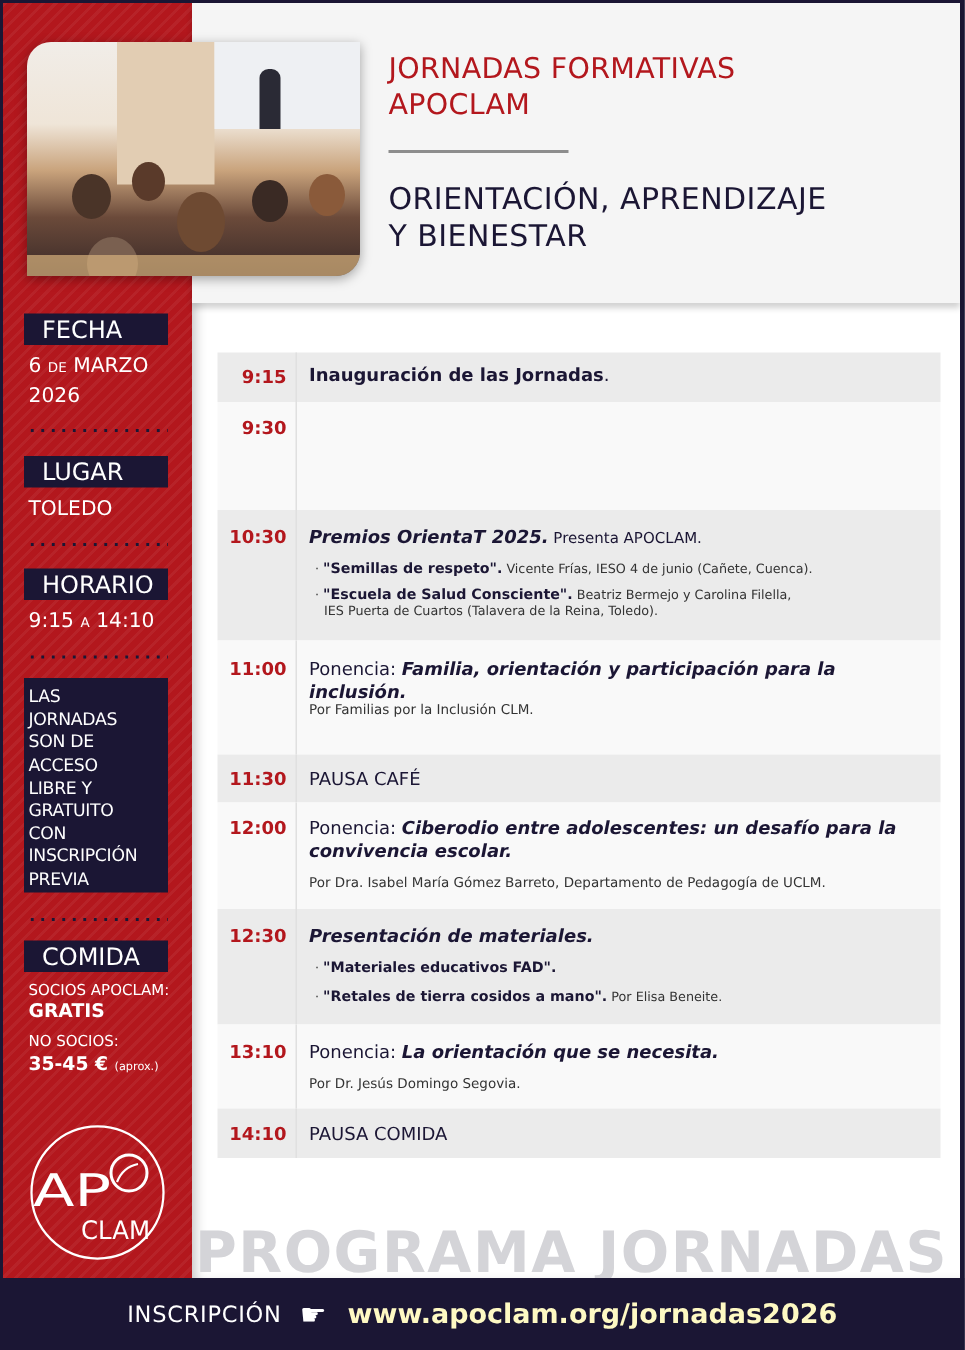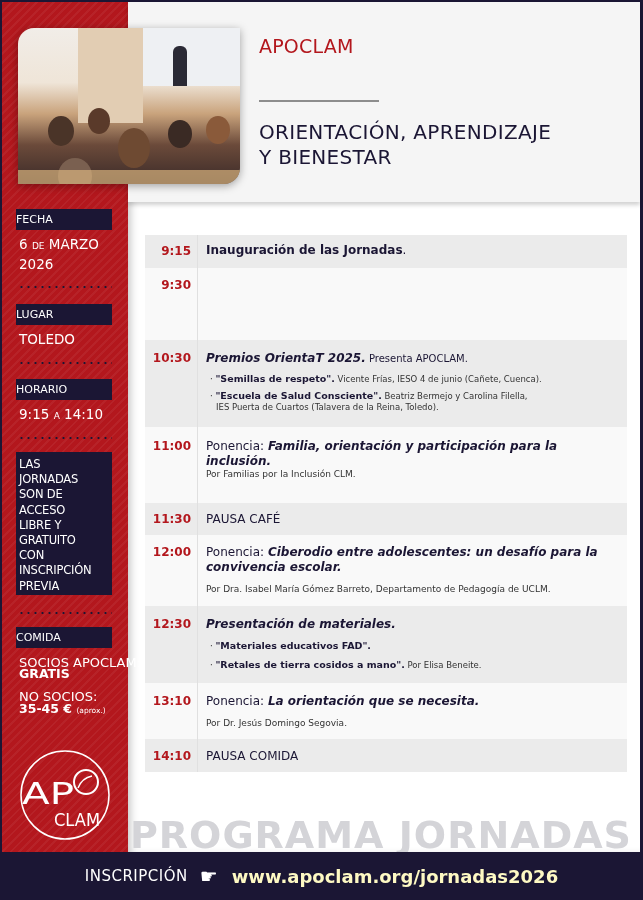--- a/index.html
+++ b/index.html
@@ -42,35 +42,35 @@
   }
   .title-rule { position: absolute; left: 259px; top: 100px; width: 120px; height: 2px; background: #8d8d8d; }
   .title-dark {
     position: absolute; left: 259px; top: 120px; width: 370px;
     font-family: "DejaVu Sans", sans-serif; font-size: 20px; line-height: 25px; color: #1b1634; letter-spacing: 0.3px;
   }
 
   
   .info-label {
     position: absolute; left: 16px; width: 96px; height: 21px; background: #1b1634;
-    color: #fff; font-family: "DejaVu Sans", sans-serif; font-size: 11px; line-height: 21px; padding-left: 0;
+    color: #fff; font-family: "DejaVu Sans", sans-serif; font-size: 16px; line-height: 21px; padding-left: 12px;
   }
   .info-value {
     position: absolute; left: 19px; width: 105px; color: #fff;
     font-family: "DejaVu Sans", sans-serif; font-size: 13.5px; line-height: 18px; font-weight: normal;
   }
   .info-value small { font-size: 9px; }
   .dots { position: absolute; left: 18px; width: 94px; height: 2px;
     background-image: radial-gradient(circle, #1b1634 1px, transparent 1.2px); background-size: 7px 2px; }
   .access-box {
     position: absolute; left: 16px; top: 452px; width: 96px; height: 143px; background: #1b1634;
     color: #fff; font-family: "DejaVu Sans", sans-serif; font-size: 11.5px; line-height: 15.2px; padding: 5px 3px;
     font-weight: normal; letter-spacing: -0.2px;
   }
-  .comida-small { position: absolute; left: 19px; color: #fff; font-family: "DejaVu Sans", sans-serif; font-size: 13px; }
+  .comida-small { position: absolute; left: 19px; color: #fff; font-family: "DejaVu Sans", sans-serif; font-size: 10px; }
   .comida-big { position: absolute; left: 19px; color: #fff; font-family: "DejaVu Sans", sans-serif; font-size: 12.5px; font-weight: bold; }
   .comida-big small { font-size: 7.5px; font-weight: normal; }
 
   .logo { position: absolute; left: 18px; top: 748px; width: 94px; height: 94px; }
 
   
   .schedule { position: absolute; left: 145px; top: 235px; width: 482px; }
   .row { position: relative; display: flex; }
   .row.shade { background: #ebebeb; }
   .row.light { background: #f9f9f9; }
@@ -116,20 +116,21 @@
     <div class="head" style="left:30px;top:88px;width:26px;height:30px;background:#4a3428;"></div>
     <div class="head" style="left:70px;top:80px;width:22px;height:26px;background:#5a3a2a;"></div>
     <div class="head" style="left:100px;top:100px;width:32px;height:40px;background:#6e4a32;"></div>
     <div class="head" style="left:150px;top:92px;width:24px;height:28px;background:#3a2a24;"></div>
     <div class="head" style="left:188px;top:88px;width:24px;height:28px;background:#8a5a3a;"></div>
     <div class="head" style="left:40px;top:130px;width:34px;height:36px;background:#7a6050;"></div>
     <div class="chairs"></div>
   </div>
 
   <div class="title-red">
+    <div>JORNADAS FORMATIVAS</div>
     <div>APOCLAM</div>
   </div>
   <div class="title-rule"></div>
   <div class="title-dark">
     <div>ORIENTACIÓN, APRENDIZAJE</div>
     <div>Y BIENESTAR</div>
   </div>
 
   <div class="info-label" style="top:209px;">FECHA</div>
   <div class="info-value" style="top:235px;">

